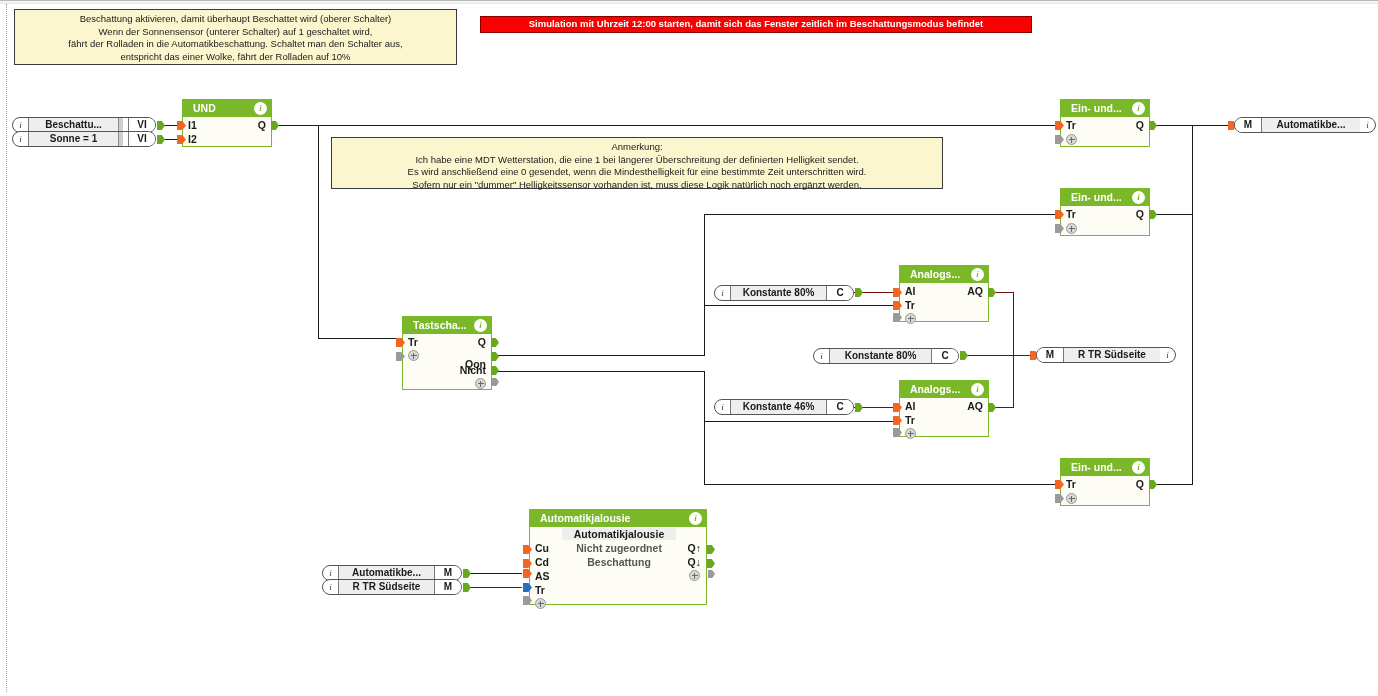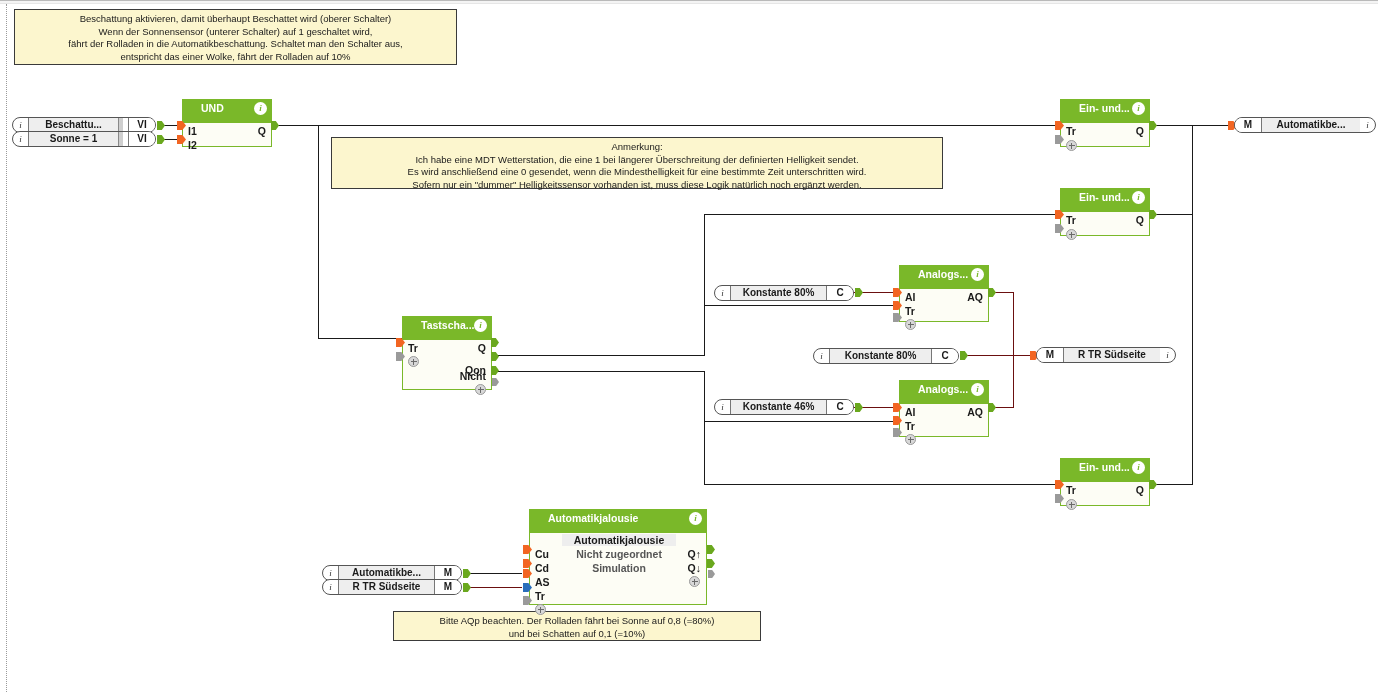--- a/index.html
+++ b/index.html
@@ -11,22 +11,22 @@
   
   .note{position:absolute;background:#fcf6ce;border:1px solid #3a3a3a;
         font-size:9.5px;color:#1a1a1a;text-align:center;line-height:12.6px;
         padding:3px 6px;box-sizing:border-box;}
   .banner{position:absolute;background:#fb0000;border:1px solid #8a0000;color:#ffffff;
           font-size:9.5px;font-weight:bold;text-align:center;line-height:14px;
           box-sizing:border-box;}
 
   
   .fb{position:absolute;border:1px solid #7ab829;background:#fdfdf5;box-sizing:border-box;}
-  .fb .hd{height:23px;background:#7ab829;color:#ffffff;font-size:10.5px;font-weight:bold;
-          line-height:17px;padding-left:18px;position:relative;white-space:nowrap;overflow:hidden;}
+  .fb .hd{height:17px;background:#7ab829;color:#ffffff;font-size:10.5px;font-weight:bold;
+          line-height:17px;padding-left:10px;position:relative;white-space:nowrap;overflow:hidden;}
   .fb .hd .info{position:absolute;right:4px;top:2px;width:13px;height:13px;border-radius:50%;
           background:#ffffff;color:#7ab829;font-size:9px;font-weight:bold;line-height:13px;
           text-align:center;font-style:italic;font-family:"Liberation Serif",serif;}
   .fb .body{position:relative;font-size:10.5px;color:#1a1a1a;font-weight:bold;}
   .pin-l{position:absolute;left:5px;white-space:nowrap;}
   .pin-r{position:absolute;right:5px;white-space:nowrap;}
   .plus{position:absolute;width:11px;height:11px;border-radius:50%;background:#d8d8d8;
         border:1px solid #9a9a9a;box-sizing:border-box;}
   .plus:before{content:"";position:absolute;left:4px;top:1.5px;width:1px;height:6px;background:#6a6a6a;}
   .plus:after{content:"";position:absolute;left:1.5px;top:4px;width:6px;height:1px;background:#6a6a6a;}
@@ -72,24 +72,24 @@
 </head>
 <body>
 
 <div id="canvas">
 
   <div id="topborder"></div>
   <div id="leftdots"></div>
 
   <div class="note" style="left:14px;top:9px;width:443px;height:56px;">Beschattung aktivieren, damit überhaupt Beschattet wird (oberer Schalter)<br>Wenn der Sonnensensor (unterer Schalter) auf 1 geschaltet wird,<br>fährt der Rolladen in die Automatikbeschattung. Schaltet man den Schalter aus,<br>entspricht das einer Wolke, fährt der Rolladen auf 10%</div>
 
+  <div class="banner" style="left:480px;top:16px;width:552px;height:17px;">Simulation mit Uhrzeit 12:00 starten, damit sich das Fenster zeitlich im Beschattungsmodus befindet</div>
 
   <div class="note" style="left:331px;top:137px;width:612px;height:52px;">Anmerkung:<br>Ich habe eine MDT Wetterstation, die eine 1 bei längerer Überschreitung der definierten Helligkeit sendet.<br>Es wird anschließend eine 0 gesendet, wenn die Mindesthelligkeit für eine bestimmte Zeit unterschritten wird.<br>Sofern nur ein "dummer" Helligkeitssensor vorhanden ist, muss diese Logik natürlich noch ergänzt werden.</div>
 
-  <div class="note" style="left:393px;top:611px;width:368px;height:30px;">Bitte AQp beachten. Der Rolladen fährt bei Sonne auf 0,8 (=80%)<br>und bei Schatten auf 0,1 (=10%)</div>
 
   <div class="wire" style="left:157px;top:125px;width:24px;height:1px;"></div>
 
   <div class="wire" style="left:157px;top:139px;width:24px;height:1px;"></div>
 
   <div class="wire" style="left:272px;top:125px;width:788px;height:1px;"></div>
 
   <div class="wire" style="left:318px;top:125px;width:1px;height:213px;"></div>
   <div class="wire" style="left:318px;top:338px;width:84px;height:1px;"></div>
 
@@ -294,21 +294,21 @@
   <div class="pgraysm" style="left:492px;top:378px;"></div>
 
   <div class="fb" style="left:529px;top:509px;width:178px;height:96px;">
     <div class="hd">
       <span>Automatikjalousie</span>
       <span class="info">i</span>
     </div>
     <div class="body" style="height:79px;">
       <span class="ctrhdr" style="left:32px;top:1px;width:114px;">Automatikjalousie</span>
       <span class="ctr" style="left:32px;top:15px;width:114px;">Nicht zugeordnet</span>
-      <span class="ctr" style="left:32px;top:29px;width:114px;">Simulation</span>
+      <span class="ctr" style="left:32px;top:29px;width:114px;">Beschattung</span>
       <span class="pin-l" style="top:15px;">Cu</span>
       <span class="pin-l" style="top:29px;">Cd</span>
       <span class="pin-l" style="top:43px;">AS</span>
       <span class="pin-l" style="top:57px;">Tr</span>
       <span class="pin-r" style="top:15px;">Q↑</span>
       <span class="pin-r" style="top:29px;">Q↓</span>
       <span class="plus" style="left:5px;top:71px;"></span>
       <span class="plusR" style="right:6px;top:43px;"></span>
     </div>
   </div>

